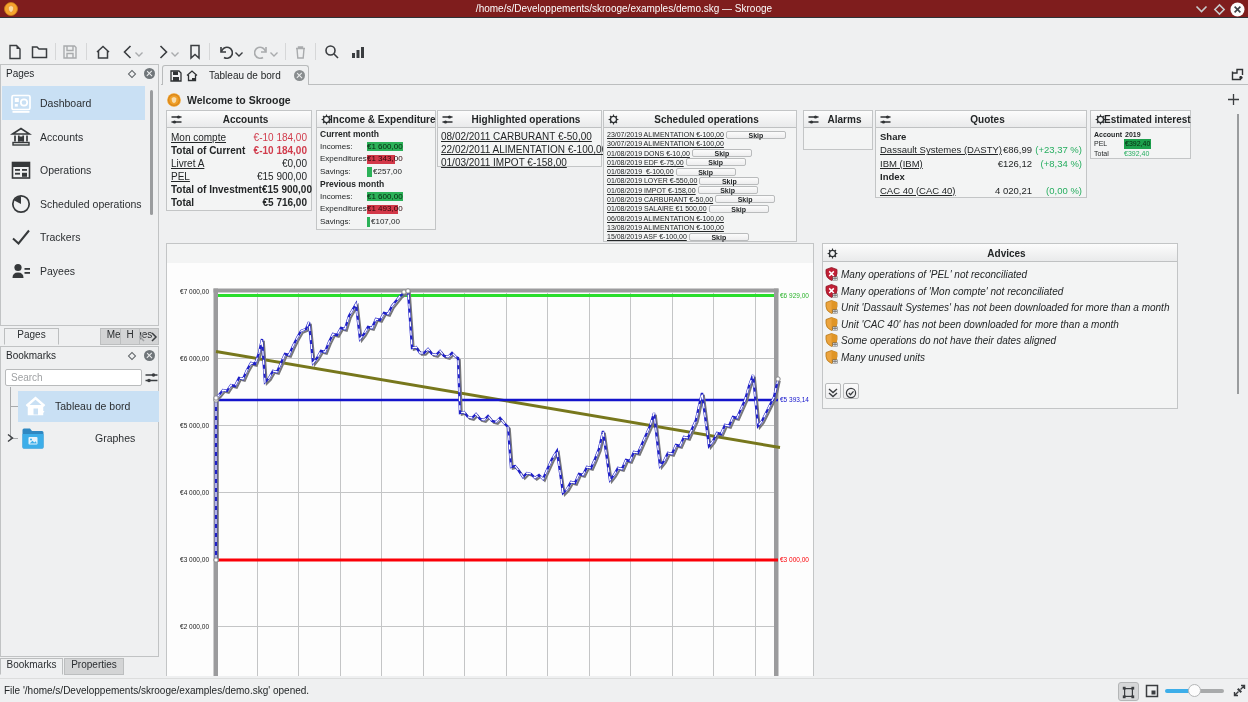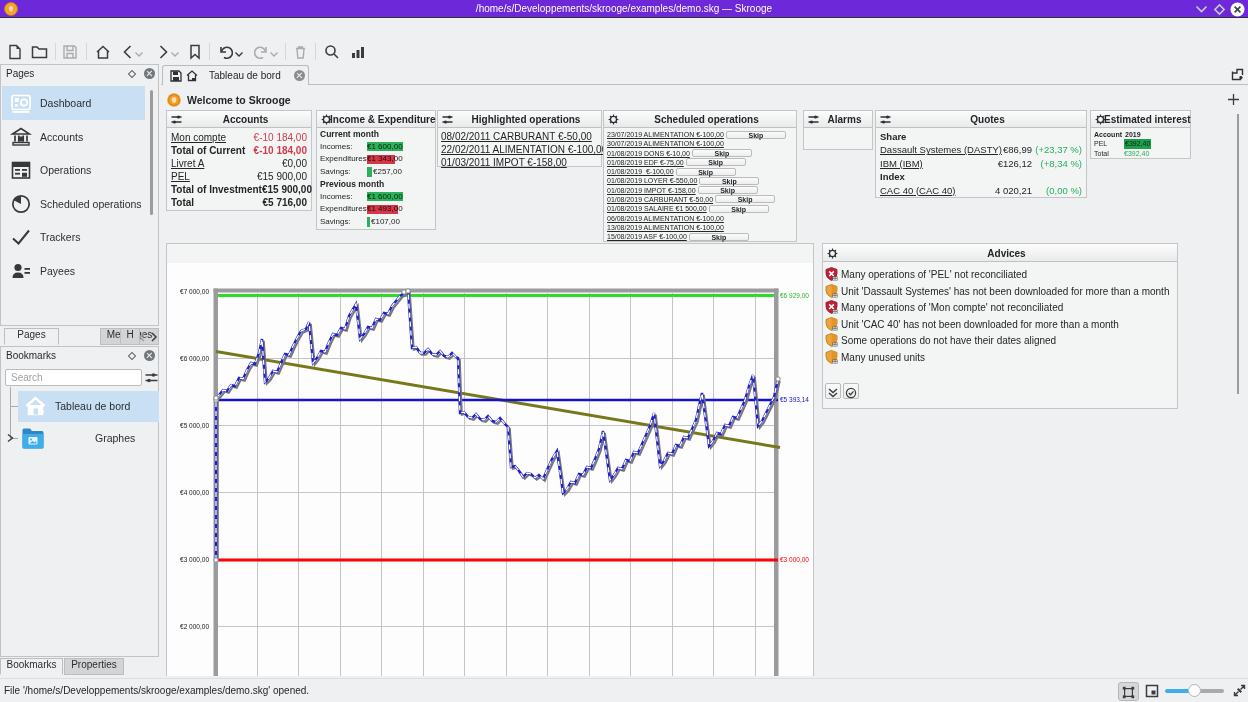--- a/index.html
+++ b/index.html
@@ -1,18 +1,18 @@
 <!DOCTYPE html>
 <html><head><meta charset="utf-8"><style>
 *{margin:0;padding:0;box-sizing:border-box;}
 html,body{width:1248px;height:702px;overflow:hidden;}
 body{font-family:"Liberation Sans",sans-serif;background:#eff0f1;position:relative;color:#232627;}
 .abs{position:absolute;}
 
-#titlebar{left:0;top:0;width:1248px;height:18px;background:#6d28d9;border-bottom:1px solid #2e3236;}
+#titlebar{left:0;top:0;width:1248px;height:18px;background:#7f1d1d;border-bottom:1px solid #2e3236;}
 #titlebar .title{position:absolute;left:0;right:0;top:3px;text-align:center;color:#fcfcfc;font-size:10px;}
 
 #menubar{left:0;top:19px;width:1248px;height:21px;background:#eff0f1;}
 #menubar span{position:absolute;top:20px;font-size:14px;color:#26292c;}
 
 #toolbar{left:0;top:40px;width:1248px;height:24px;background:#eff0f1;}
 .sep{position:absolute;top:3px;width:1px;height:17px;background:#d6d7d8;}
 
 #tabbar-line{left:161px;top:84px;width:1087px;height:1px;background:#bcbebf;}
 #tab-active{left:162px;top:65px;width:147px;height:20px;background:#eff0f1;border:1px solid #b9bbbc;border-bottom:none;border-radius:3px 3px 0 0;}
@@ -530,48 +530,48 @@
 </div>
 
 <div class="widget" style="left:822px;top:243px;width:356px;height:166px;">
  <div class="whead" style="height:18px;">
       <svg style="top:4px" width="11" height="11" viewBox="0 0 11 11">
         <circle cx="5.5" cy="5.5" r="3.1" fill="none" stroke="#2f3234" stroke-width="1.4"></circle>
         <path d="M5.5 0.6 V2.6 M5.5 8.4 V10.4 M0.6 5.5 H2.6 M8.4 5.5 H10.4 M2 2 L3.4 3.4 M7.6 7.6 L9 9 M9 2 L7.6 3.4 M3.4 7.6 L2 9" stroke="#2f3234" stroke-width="1.1"></path>
       </svg>
       <span class="wt" style="top:4px;">Advices</span>
     </div>
- <div class="abs" style="left:2px;top:23px;right:4px;font-size:10px;line-height:16.6px;">
+ <div class="abs" style="left:2px;top:23px;right:4px;font-size:10px;line-height:16.6px;font-style:italic;">
   <div><svg class="shieldsvg" width="13" height="14" viewBox="0 0 13 14">
           <path d="M6.5 0.5 L12 2.5 V6.5 Q12 11 6.5 13.5 Q1 11 1 6.5 V2.5 Z" fill="#c11f35" stroke="#8e1626" stroke-width="0.8"></path>
           <path d="M4.2 4.4 L8.8 9 M8.8 4.4 L4.2 9" stroke="#fff" stroke-width="1.5"></path>
           <rect x="7.5" y="9.5" width="5" height="4" fill="#5c5c5c"></rect>
           <rect x="8.2" y="10.2" width="1.4" height="1.2" fill="#fff"></rect>
           <rect x="10.4" y="10.2" width="1.4" height="1.2" fill="#fff"></rect>
           <rect x="8.2" y="12" width="1.4" height="1.2" fill="#fff"></rect>
           <rect x="10.4" y="12" width="1.4" height="1.2" fill="#fff"></rect>
         </svg>Many operations of 'PEL' not reconciliated</div>
   <div><svg class="shieldsvg" width="13" height="14" viewBox="0 0 13 14">
+          <path d="M6.5 0.5 L12 2.5 V6.5 Q12 11 6.5 13.5 Q1 11 1 6.5 V2.5 Z" fill="#c11f35" stroke="#8e1626" stroke-width="0.8"></path>
+          <path d="M4.2 4.4 L8.8 9 M8.8 4.4 L4.2 9" stroke="#fff" stroke-width="1.5"></path>
+          <rect x="7.5" y="9.5" width="5" height="4" fill="#5c5c5c"></rect>
+          <rect x="8.2" y="10.2" width="1.4" height="1.2" fill="#fff"></rect>
+          <rect x="10.4" y="10.2" width="1.4" height="1.2" fill="#fff"></rect>
+          <rect x="8.2" y="12" width="1.4" height="1.2" fill="#fff"></rect>
+          <rect x="10.4" y="12" width="1.4" height="1.2" fill="#fff"></rect>
+        </svg>Many operations of 'Mon compte' not reconciliated</div>
+  <div><svg class="shieldsvg" width="13" height="14" viewBox="0 0 13 14">
           <path d="M6.5 0.5 L12 2.5 V6.5 Q12 11 6.5 13.5 Q1 11 1 6.5 V2.5 Z" fill="#eca43e" stroke="#b57718" stroke-width="0.8"></path>
           <path d="M6.5 0.5 L12 2.5 V6.5 Q12 11 6.5 13.5 Z" fill="#e09526"></path>
           <rect x="7.5" y="9.5" width="5" height="4" fill="#5c5c5c"></rect>
           <rect x="8.2" y="10.2" width="1.4" height="1.2" fill="#fff"></rect>
           <rect x="10.4" y="10.2" width="1.4" height="1.2" fill="#fff"></rect>
           <rect x="8.2" y="12" width="1.4" height="1.2" fill="#fff"></rect>
           <rect x="10.4" y="12" width="1.4" height="1.2" fill="#fff"></rect>
         </svg>Unit 'Dassault Systemes' has not been downloaded for more than a month</div>
-  <div><svg class="shieldsvg" width="13" height="14" viewBox="0 0 13 14">
-          <path d="M6.5 0.5 L12 2.5 V6.5 Q12 11 6.5 13.5 Q1 11 1 6.5 V2.5 Z" fill="#c11f35" stroke="#8e1626" stroke-width="0.8"></path>
-          <path d="M4.2 4.4 L8.8 9 M8.8 4.4 L4.2 9" stroke="#fff" stroke-width="1.5"></path>
-          <rect x="7.5" y="9.5" width="5" height="4" fill="#5c5c5c"></rect>
-          <rect x="8.2" y="10.2" width="1.4" height="1.2" fill="#fff"></rect>
-          <rect x="10.4" y="10.2" width="1.4" height="1.2" fill="#fff"></rect>
-          <rect x="8.2" y="12" width="1.4" height="1.2" fill="#fff"></rect>
-          <rect x="10.4" y="12" width="1.4" height="1.2" fill="#fff"></rect>
-        </svg>Many operations of 'Mon compte' not reconciliated</div>
   <div><svg class="shieldsvg" width="13" height="14" viewBox="0 0 13 14">
           <path d="M6.5 0.5 L12 2.5 V6.5 Q12 11 6.5 13.5 Q1 11 1 6.5 V2.5 Z" fill="#eca43e" stroke="#b57718" stroke-width="0.8"></path>
           <path d="M6.5 0.5 L12 2.5 V6.5 Q12 11 6.5 13.5 Z" fill="#e09526"></path>
           <rect x="7.5" y="9.5" width="5" height="4" fill="#5c5c5c"></rect>
           <rect x="8.2" y="10.2" width="1.4" height="1.2" fill="#fff"></rect>
           <rect x="10.4" y="10.2" width="1.4" height="1.2" fill="#fff"></rect>
           <rect x="8.2" y="12" width="1.4" height="1.2" fill="#fff"></rect>
           <rect x="10.4" y="12" width="1.4" height="1.2" fill="#fff"></rect>
         </svg>Unit 'CAC 40' has not been downloaded for more than a month</div>
   <div><svg class="shieldsvg" width="13" height="14" viewBox="0 0 13 14">

